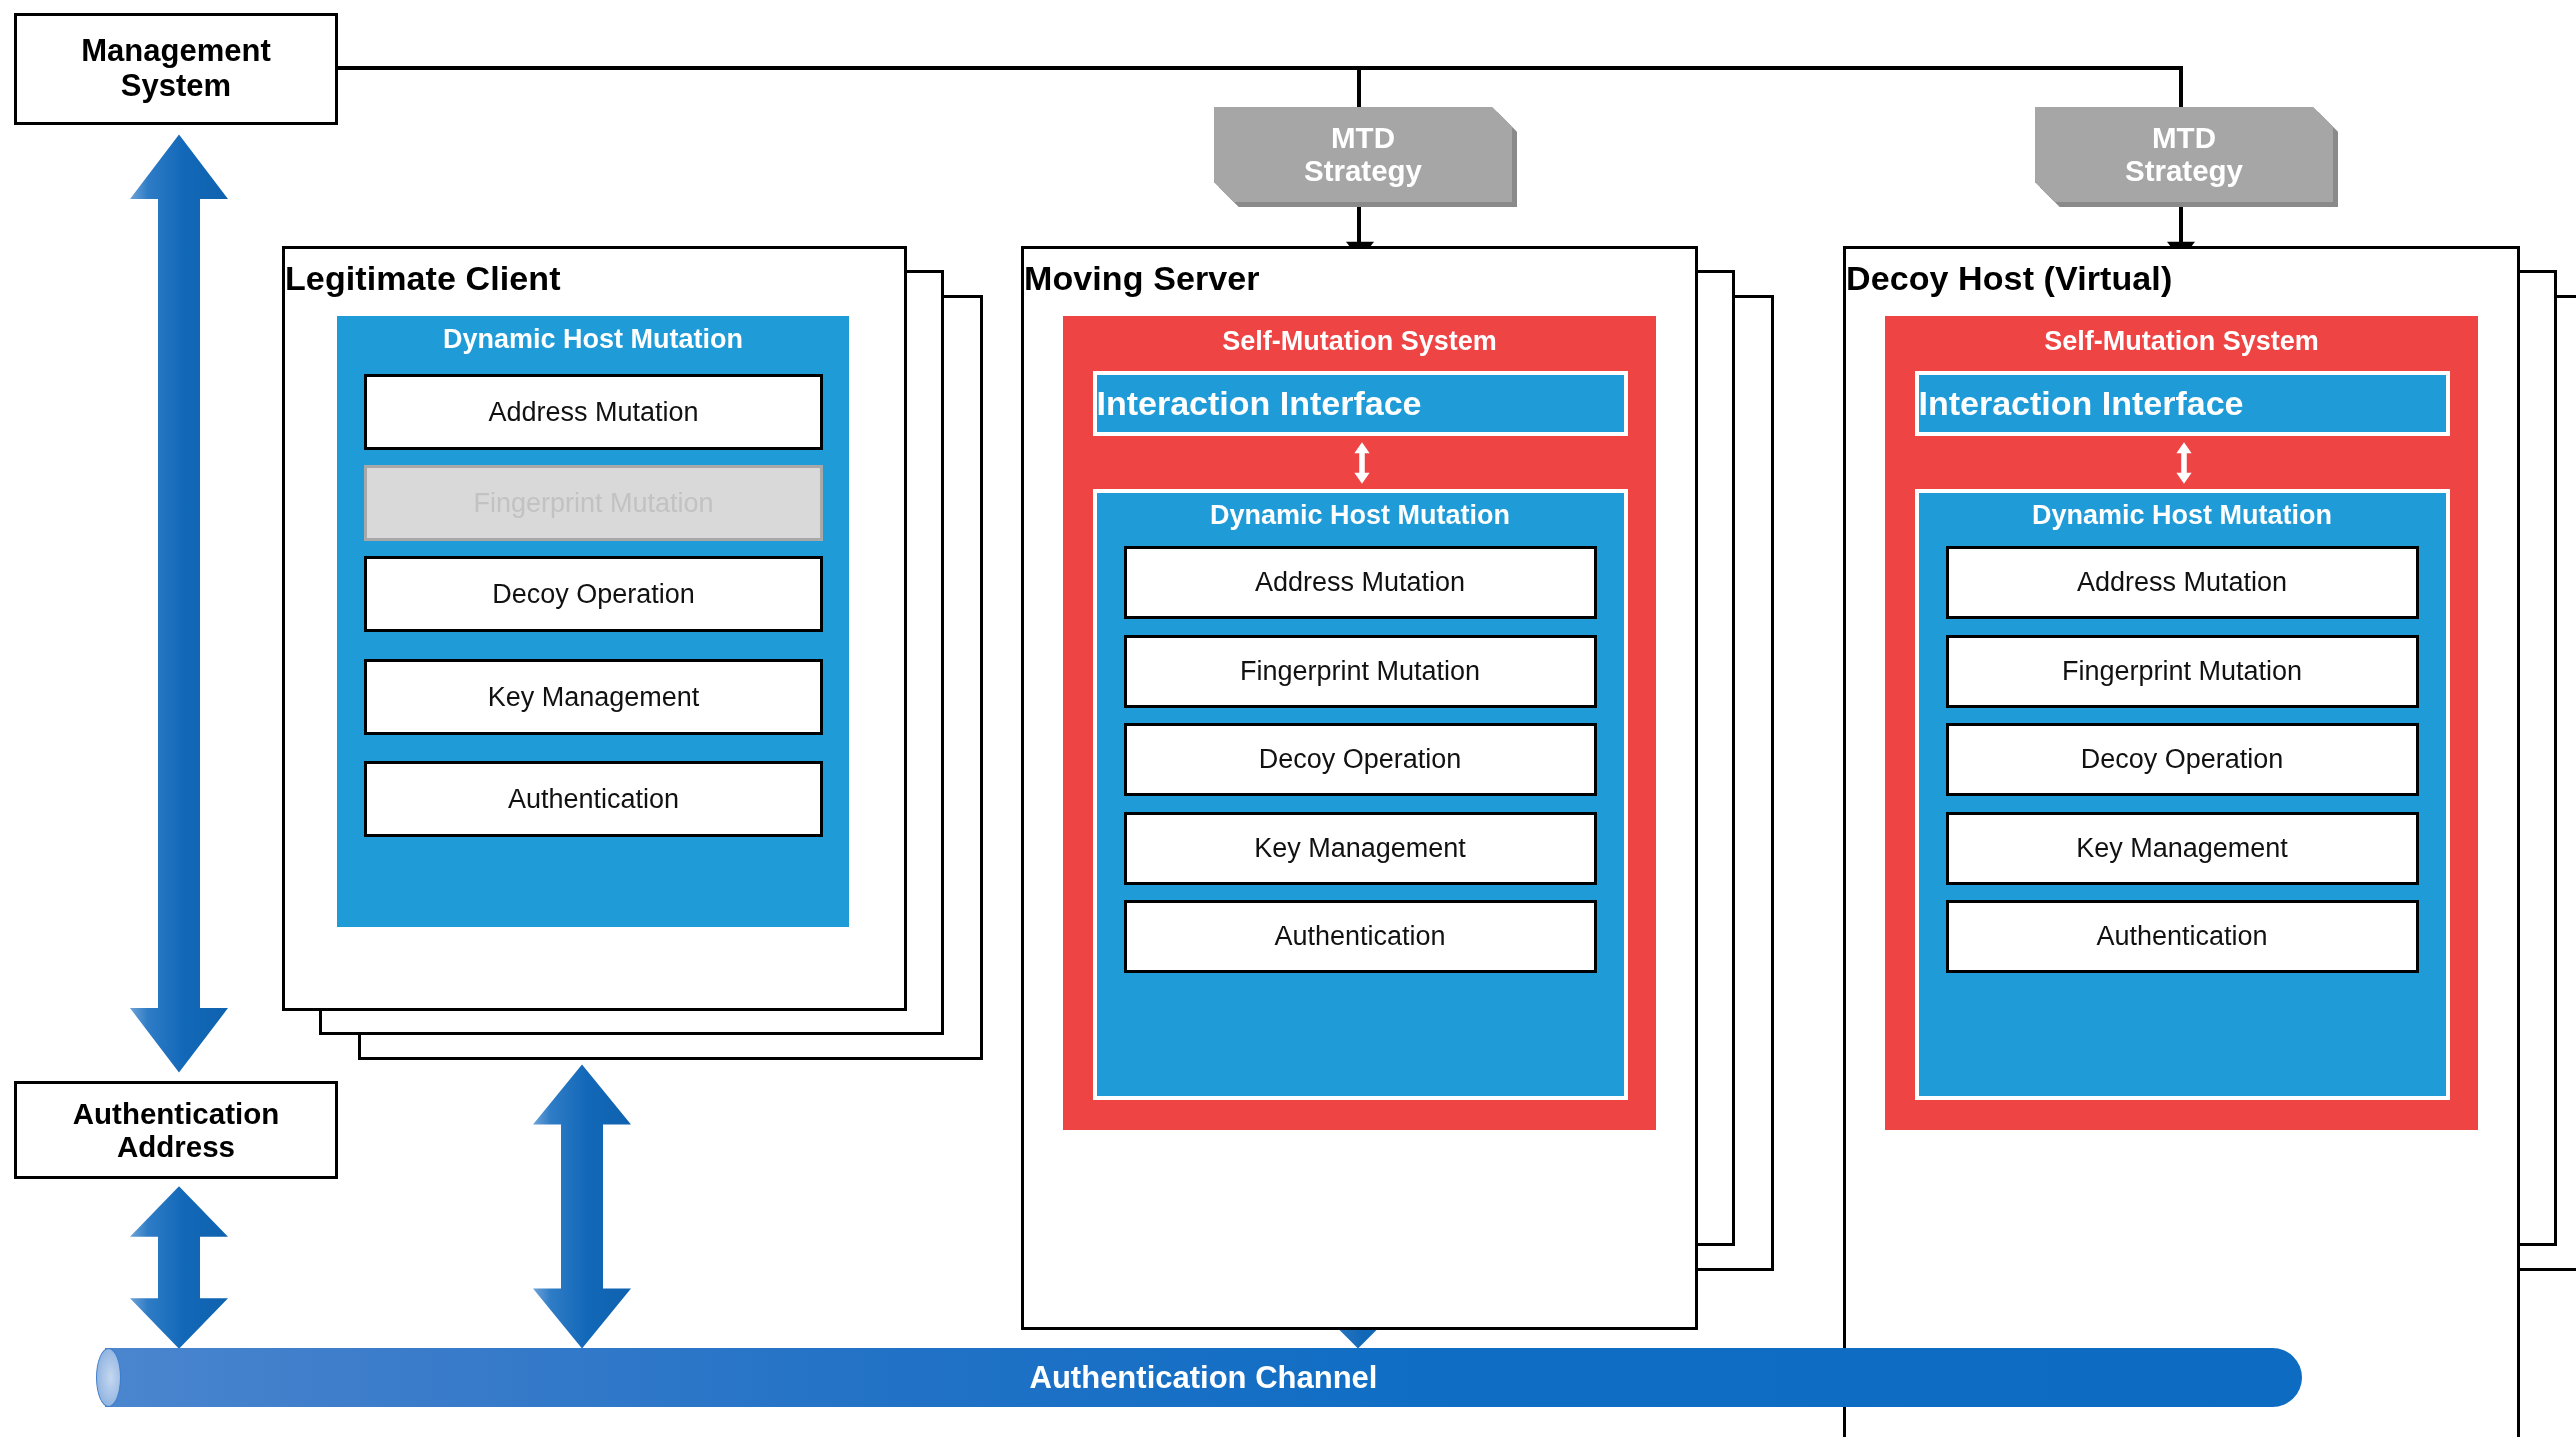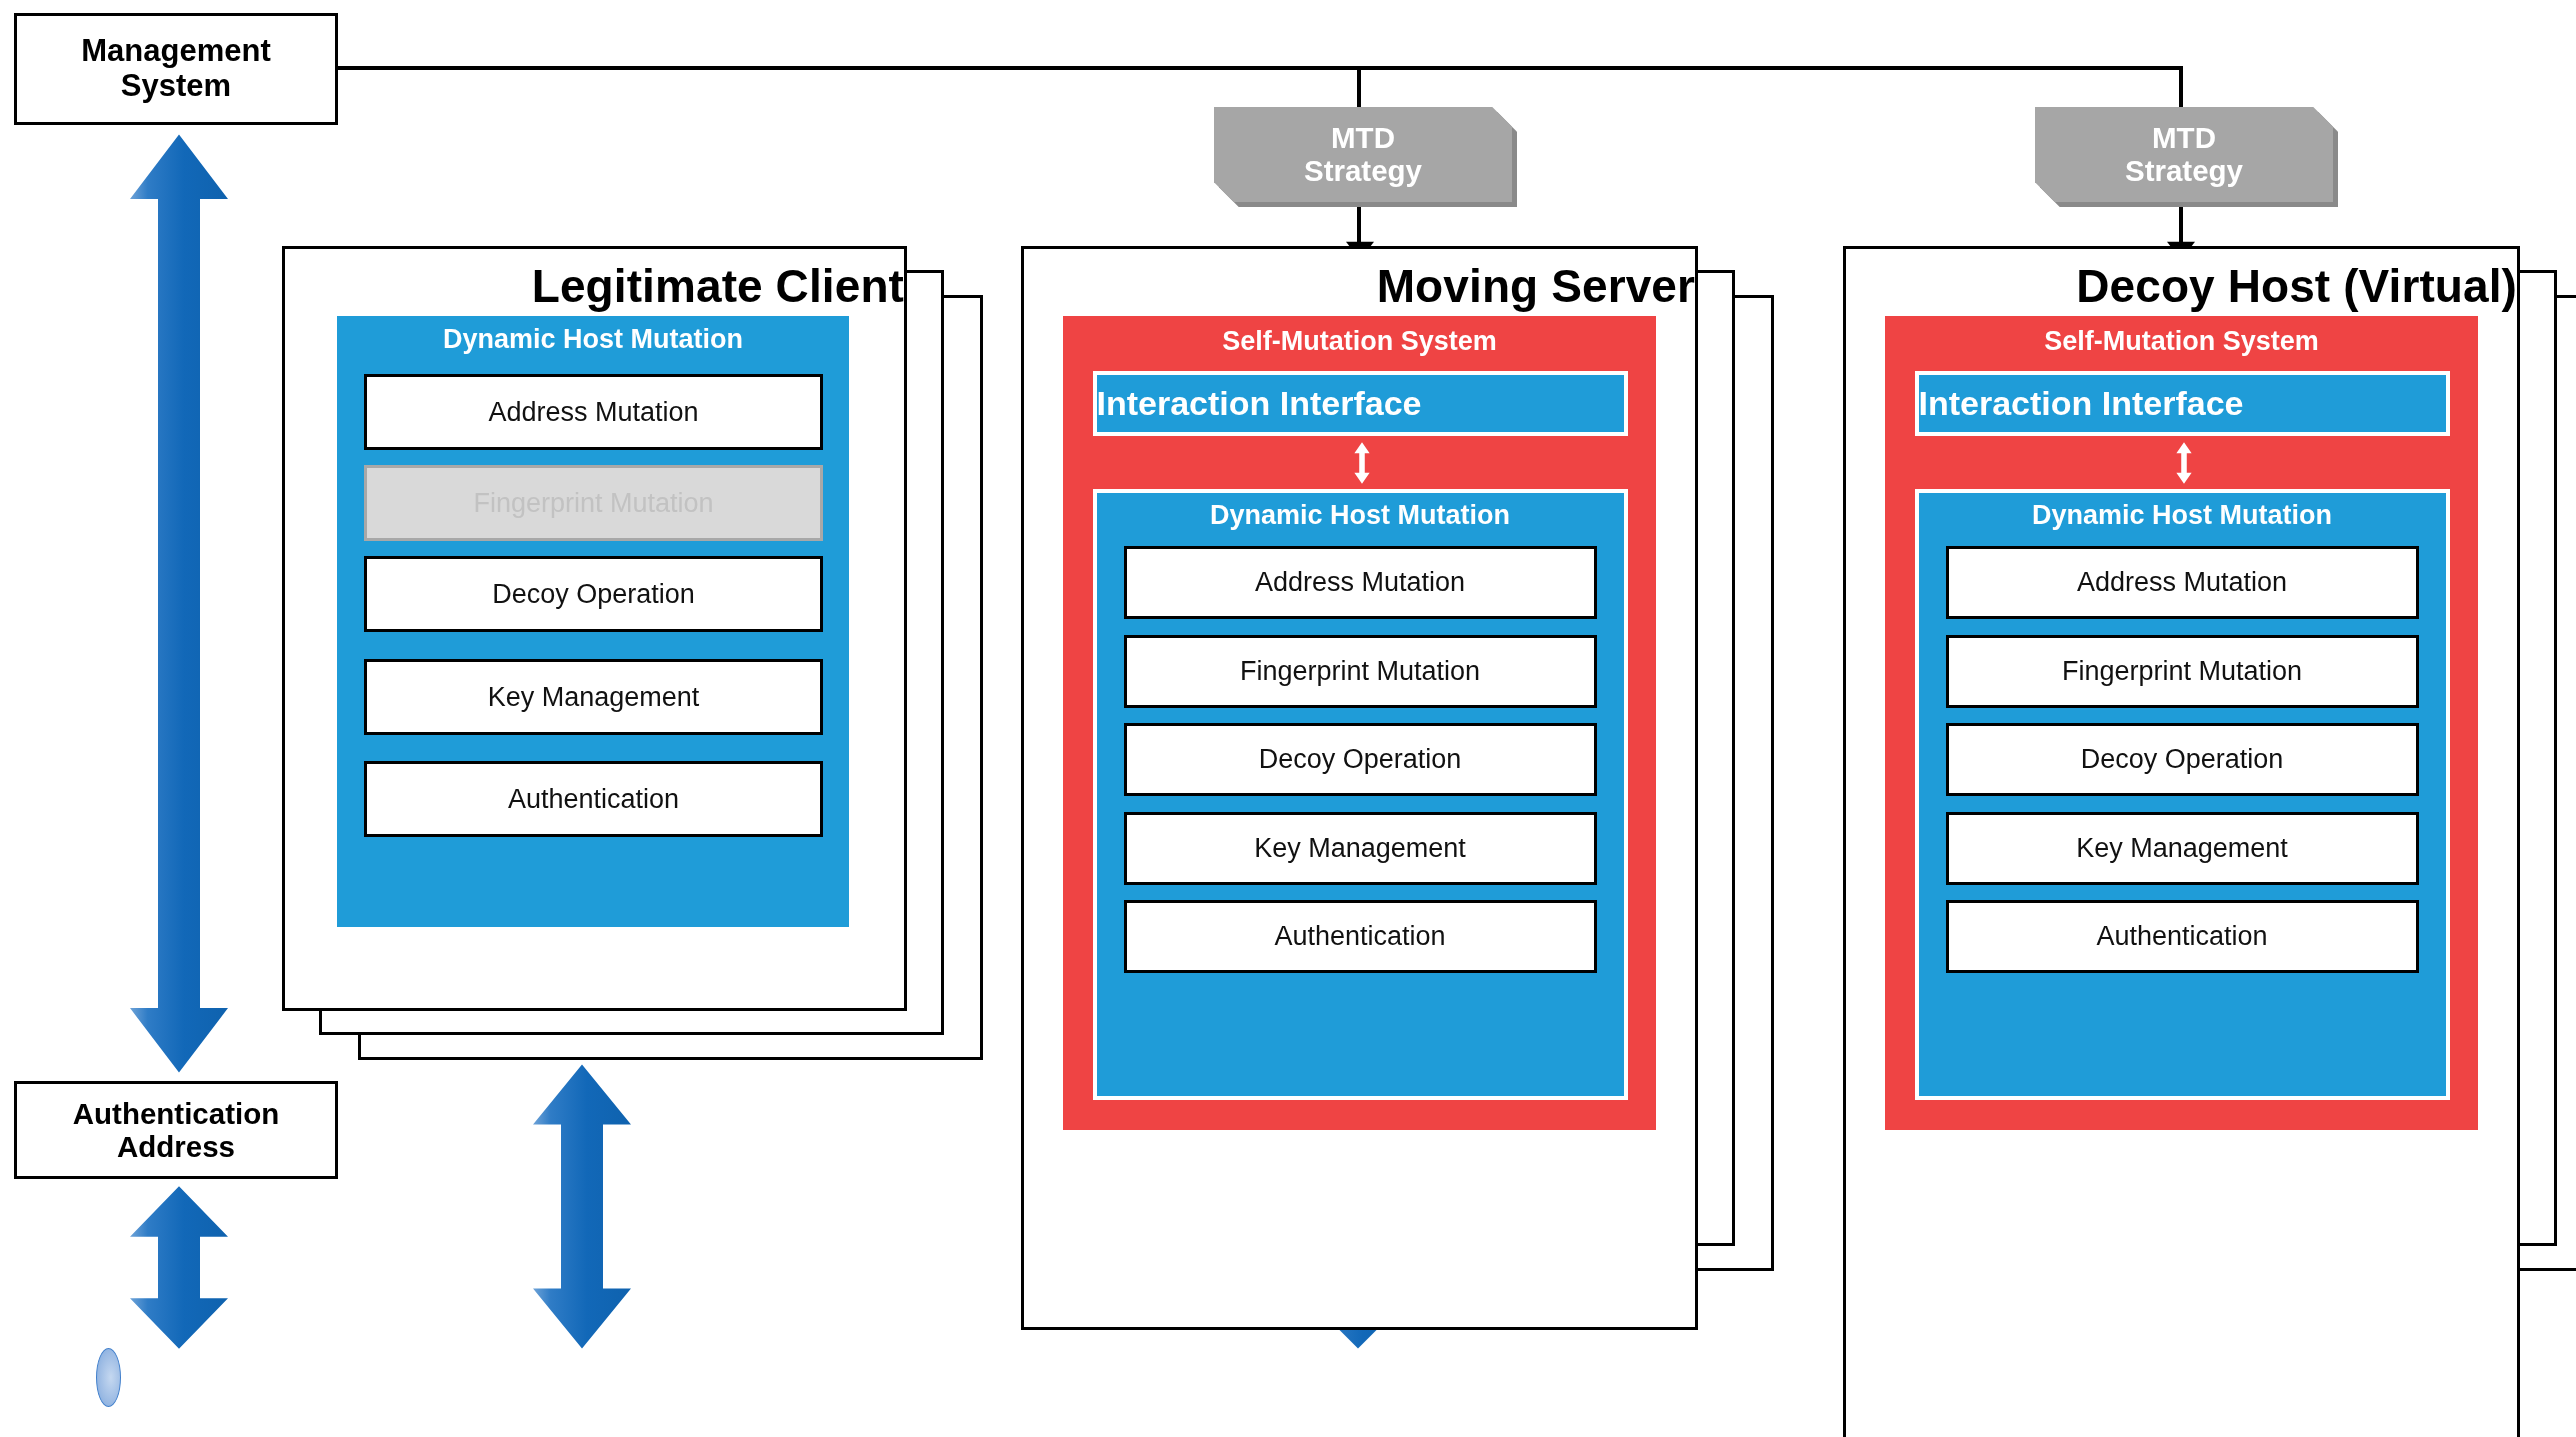--- a/index.html
+++ b/index.html
@@ -20,22 +20,22 @@
   }
 
   
   .card-stack{background:#fff;border:3.5px solid #000;}
 
   
   .panel{
     background:#fff;border:3.5px solid #000;
   }
   .panel-title{
-    position:absolute;left:0;right:0;top:9.8px;text-align:right;
-    font-size:46px;font-weight:bold;color:#000;letter-spacing:0.1px;
+    position:absolute;left:0;right:0;top:9.8px;text-align:left;
+    font-size:34px;font-weight:bold;color:#000;letter-spacing:0.1px;
   }
 
   
   .smsys{                 
     background:#ef4444;
   }
   .smsys-title{
     position:absolute;left:0;right:0;top:9.8px;text-align:center;
     font-size:27px;font-weight:bold;color:#fff;
   }
@@ -281,16 +281,19 @@
         <div class="abs mod" style="left:27px;top:319px;width:473px;height:73px;">
           <span>Key Management</span>
         </div>
         <div class="abs mod" style="left:27px;top:407px;width:473px;height:73px;">
           <span>Authentication</span>
         </div>
       </div>
     </div>
   </div>
 
+  <div class="abs channel" style="left:105px;top:1348px;width:2197px;height:59px;">
+    <div class="channel-label">Authentication Channel</div>
+  </div>
   <div class="abs channel-cap" style="left:96px;top:1348px;width:25px;height:59px;"></div>
 
 </div>
 
 
 </body></html>

